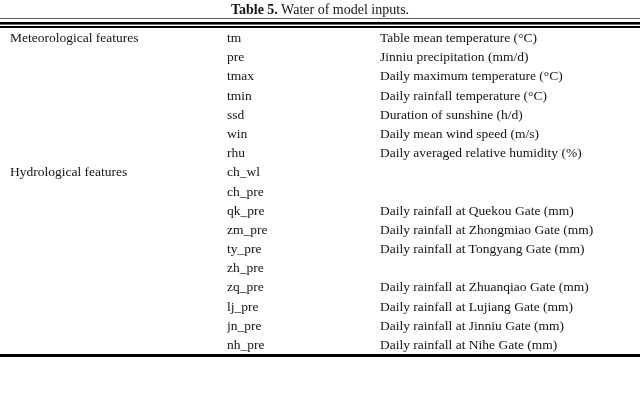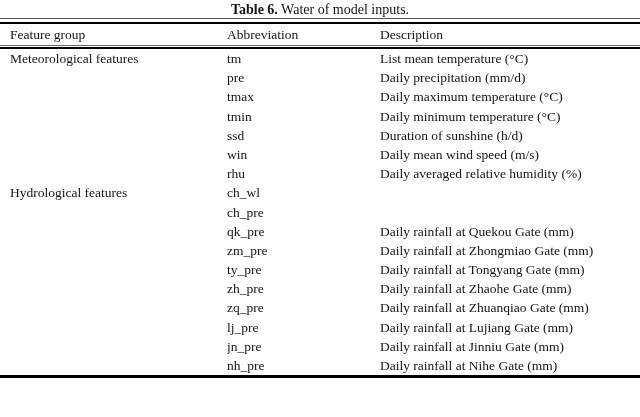--- a/index.html
+++ b/index.html
@@ -38,53 +38,48 @@
   .header-row { height: 21px; line-height: 21px; }
   .body-row { height: 19.2px; line-height: 19.2px; }
   .cell { white-space: nowrap; overflow: hidden; }
 </style>
 </head>
 <body>
 
 <div>
 
   <div class="caption">
-    <span class="bold">Table 6.</span><span> Water of model inputs.</span>
+    <span class="bold">Table 5.</span><span> Water of model inputs.</span>
   </div>
 
   <div class="rule-top"></div>
 
-  <div class="grid-row header-row">
-    <div class="cell">Feature group</div>
-    <div class="cell">Abbreviation</div>
-    <div class="cell">Description</div>
-  </div>
 
   <div class="rule-mid"></div>
 
   <div>
       <div class="grid-row body-row">
         <div class="cell">Meteorological features</div>
         <div class="cell">tm</div>
-        <div class="cell">List mean temperature (°C)</div>
+        <div class="cell">Table mean temperature (°C)</div>
       </div>
       <div class="grid-row body-row">
         <div class="cell"></div>
         <div class="cell">pre</div>
-        <div class="cell">Daily precipitation (mm/d)</div>
+        <div class="cell">Jinniu precipitation (mm/d)</div>
       </div>
       <div class="grid-row body-row">
         <div class="cell"></div>
         <div class="cell">tmax</div>
         <div class="cell">Daily maximum temperature (°C)</div>
       </div>
       <div class="grid-row body-row">
         <div class="cell"></div>
         <div class="cell">tmin</div>
-        <div class="cell">Daily minimum temperature (°C)</div>
+        <div class="cell">Daily rainfall temperature (°C)</div>
       </div>
       <div class="grid-row body-row">
         <div class="cell"></div>
         <div class="cell">ssd</div>
         <div class="cell">Duration of sunshine (h/d)</div>
       </div>
       <div class="grid-row body-row">
         <div class="cell"></div>
         <div class="cell">win</div>
         <div class="cell">Daily mean wind speed (m/s)</div>
@@ -113,21 +108,20 @@
         <div class="cell">Daily rainfall at Zhongmiao Gate (mm)</div>
       </div>
       <div class="grid-row body-row">
         <div class="cell"></div>
         <div class="cell">ty_pre</div>
         <div class="cell">Daily rainfall at Tongyang Gate (mm)</div>
       </div>
       <div class="grid-row body-row">
         <div class="cell"></div>
         <div class="cell">zh_pre</div>
-        <div class="cell">Daily rainfall at Zhaohe Gate (mm)</div>
       </div>
       <div class="grid-row body-row">
         <div class="cell"></div>
         <div class="cell">zq_pre</div>
         <div class="cell">Daily rainfall at Zhuanqiao Gate (mm)</div>
       </div>
       <div class="grid-row body-row">
         <div class="cell"></div>
         <div class="cell">lj_pre</div>
         <div class="cell">Daily rainfall at Lujiang Gate (mm)</div>

